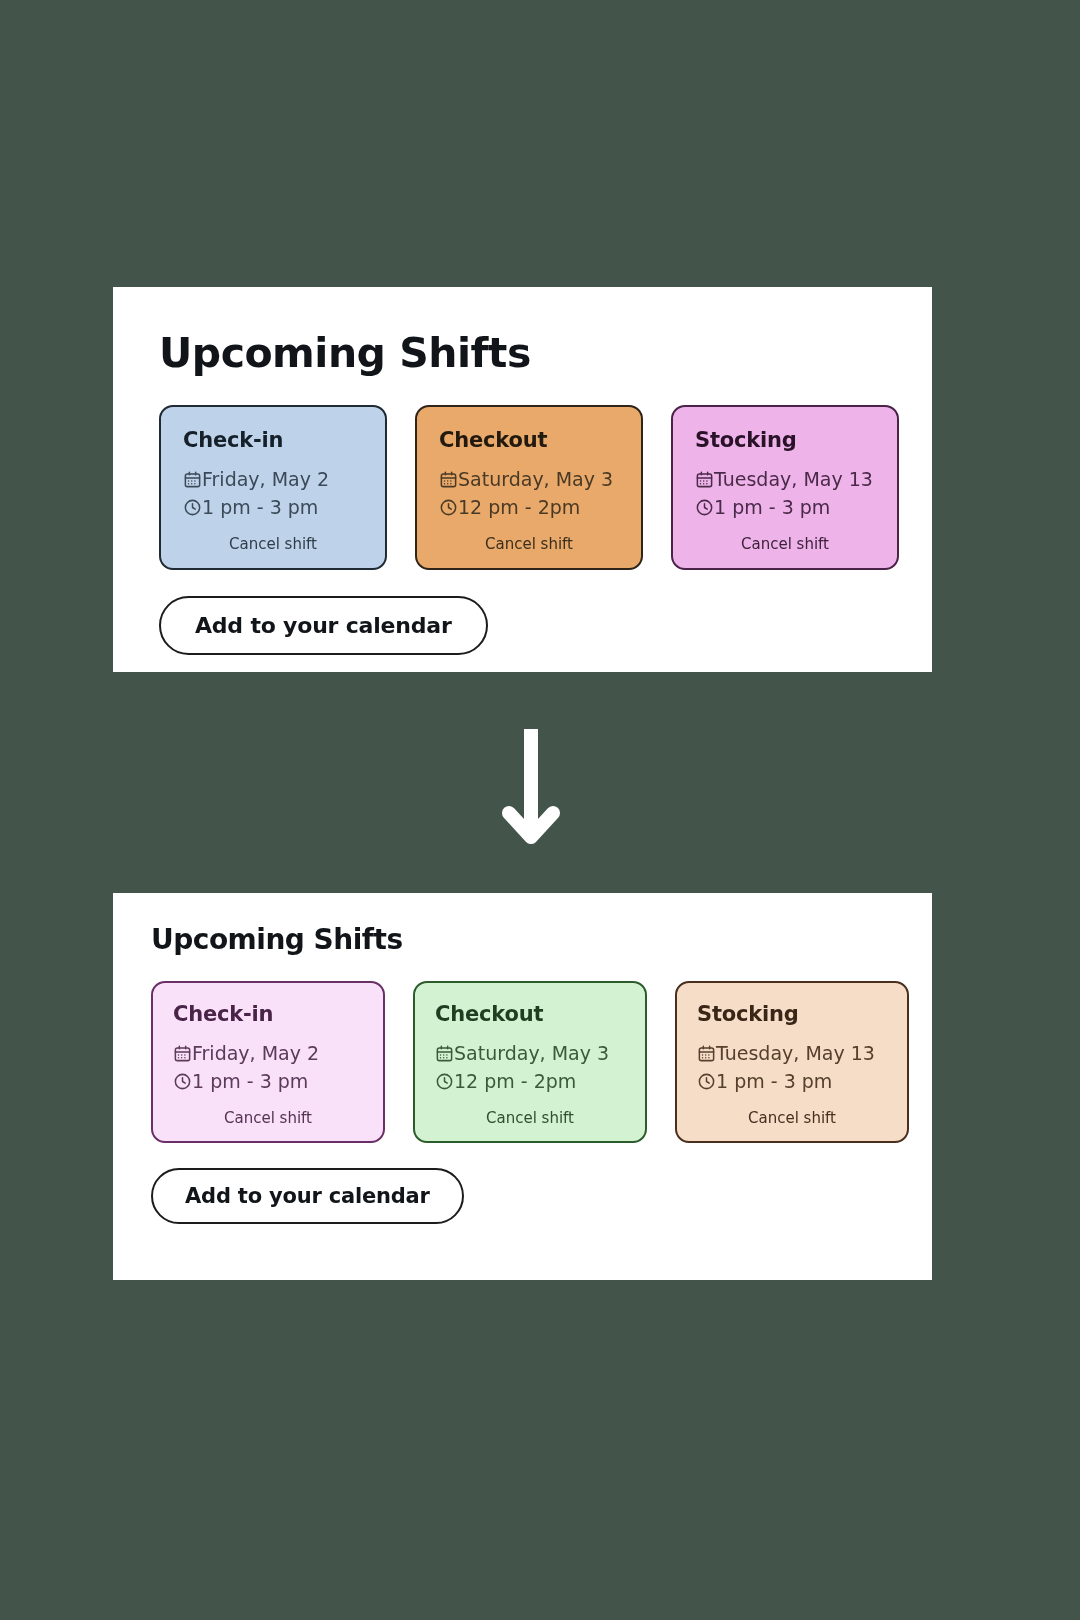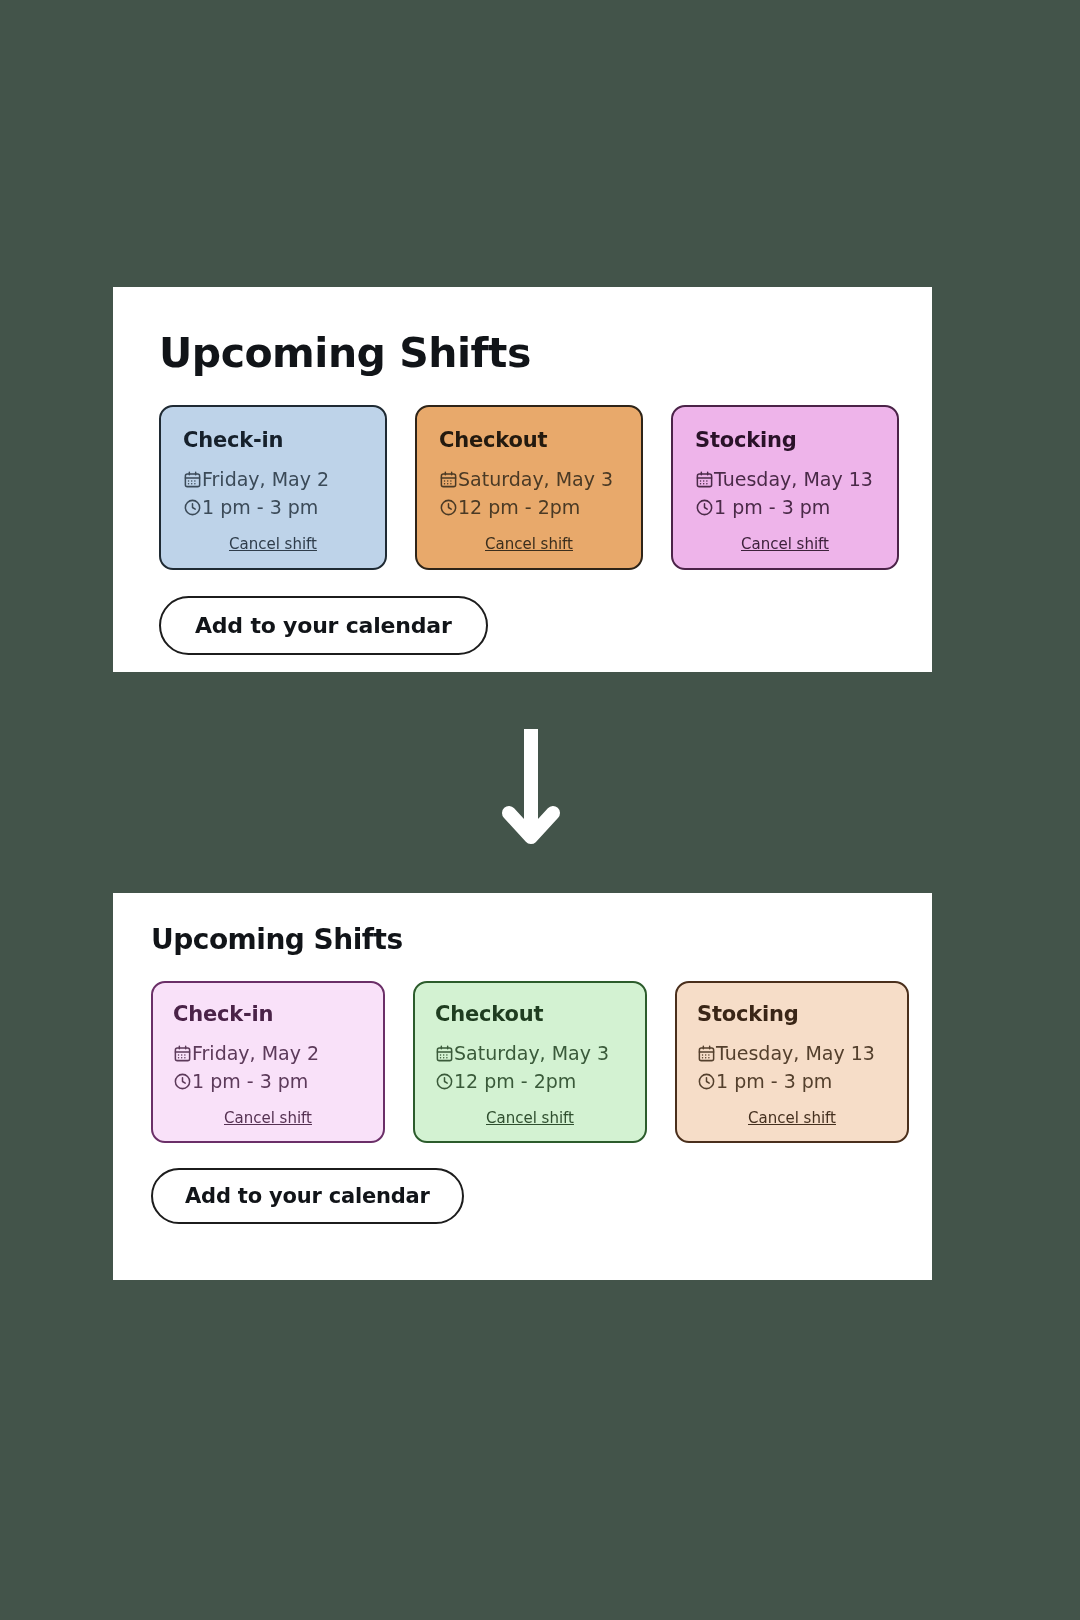--- a/index.html
+++ b/index.html
@@ -105,21 +105,20 @@
   }
   .card-icon svg { display: block; width: 19px; height: 19px; }
 
   .cancel-wrap {
     text-align: center;
     margin-top: 13px;
   }
   .cancel-link {
     font-size: 15px;
     line-height: 20px;
-    text-decoration: underline;
     cursor: pointer;
     display: inline-block;
   }
 
   
   .calendar-btn {
     margin-top: 26px;
     display: inline-flex;
     align-items: center;
     justify-content: center;

